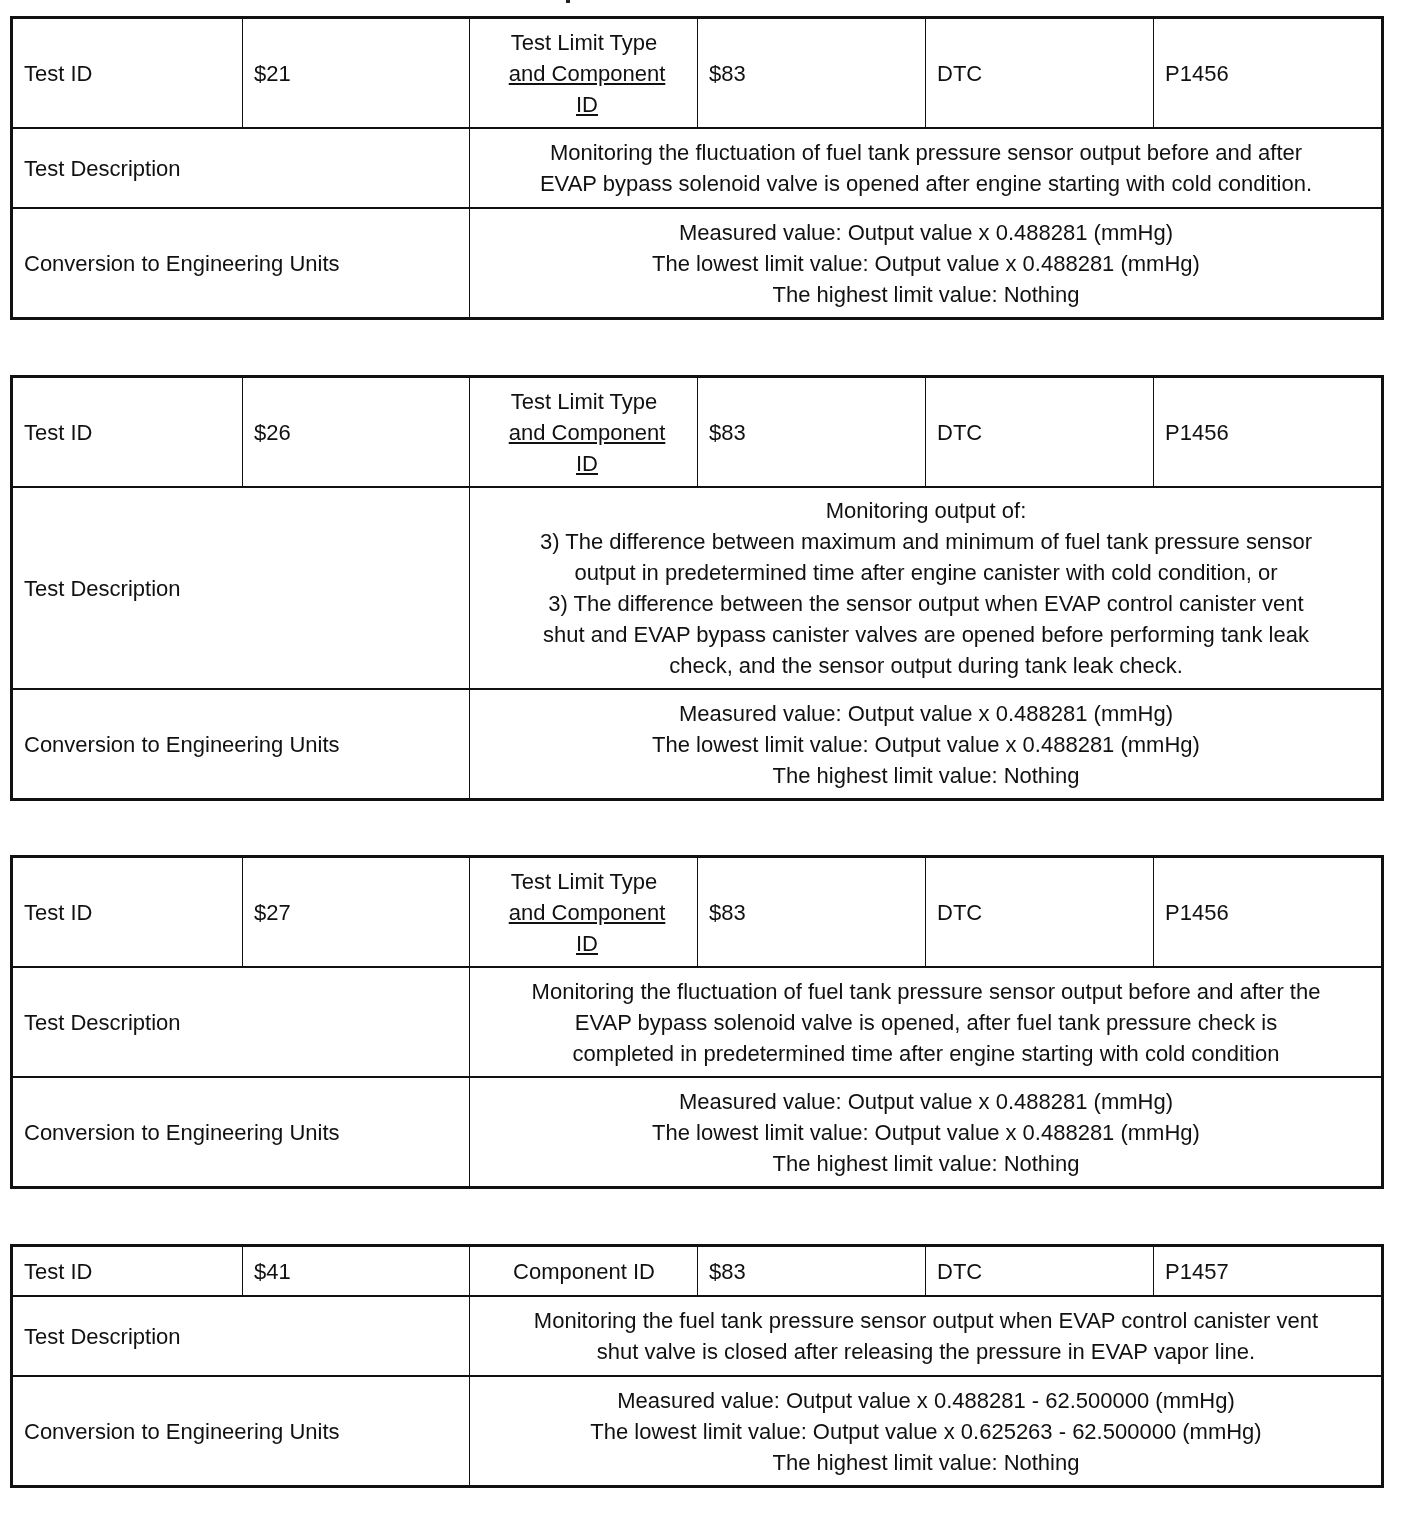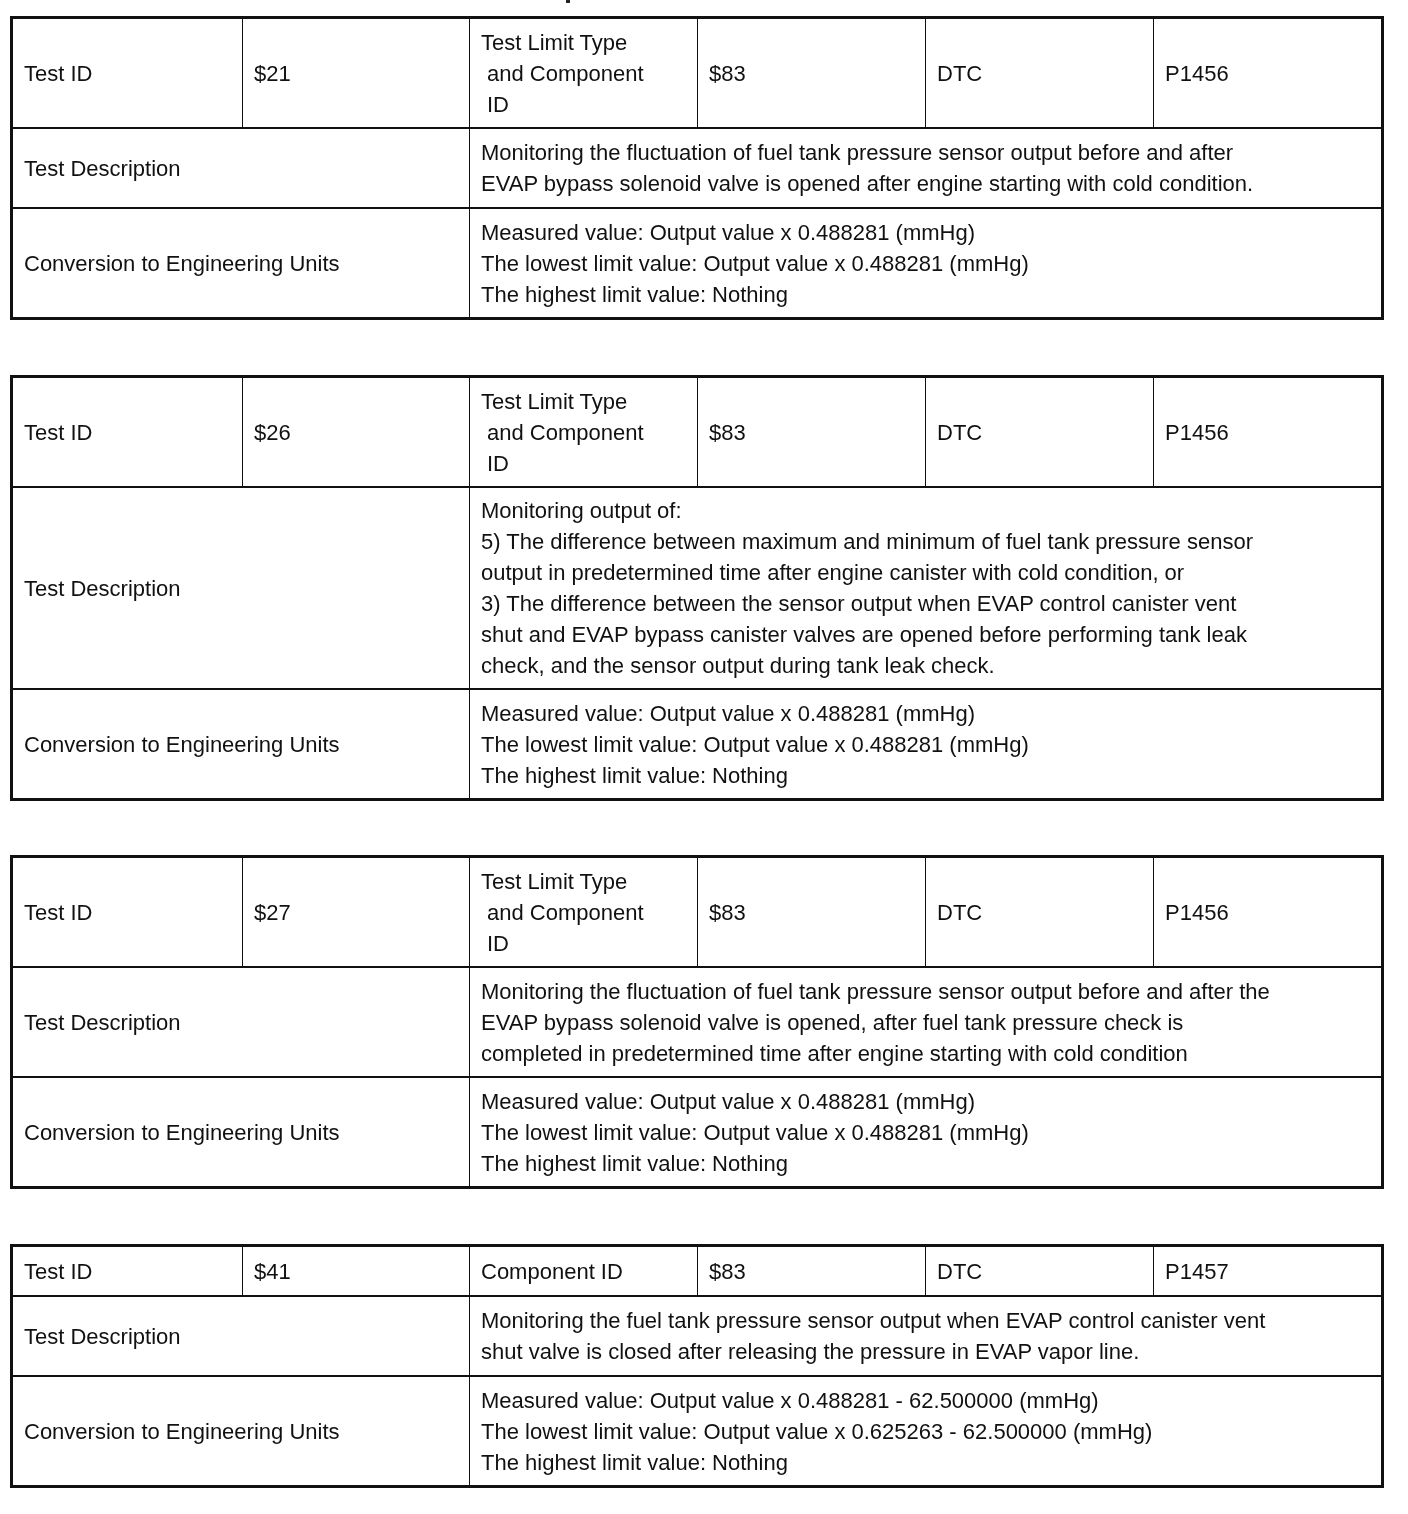--- a/index.html
+++ b/index.html
@@ -11,22 +11,22 @@
   table.obd {
     position: absolute; left: 10px; width: 1371px;
     border-collapse: collapse; table-layout: fixed;
     border: 3px solid #111;
   }
   table.obd td {
     border: 1.5px solid #111; padding: 0 10px 0 11px; vertical-align: middle;
     line-height: 31px; font-size: 22px; white-space: normal;
   }
   table.obd tr.sep td { border-top: 2.5px solid #111; }
-  .line { display: block; }
-  .indent { padding-left: 6px; }
+  .line { display: block; text-align: center; }
+  .indent { padding-left: 6px; text-decoration: underline; }
   #t1 { top: 16px; }
   #t2 { top: 375px; }
   #t3 { top: 855px; }
   #t4 { top: 1244px; }
   #t1 tr.hdr td, #t2 tr.hdr td, #t3 tr.hdr td { height: 108px; }
   #t4 tr.hdr td { height: 48px; }
   #t1 tr.desc td { height: 78px; }
   #t2 tr.desc td { height: 200px; }
   #t3 tr.desc td { height: 108px; }
   #t4 tr.desc td { height: 78px; }
@@ -96,21 +96,21 @@
             <span class="line indent">ID</span>
           </td>
         <td>$83</td>
         <td>DTC</td>
         <td>P1456</td>
       </tr>
       <tr class="desc sep">
         <td colspan="2">Test Description</td>
         <td colspan="4">
             <span class="line">Monitoring output of:</span>
-            <span class="line">5) The difference between maximum and minimum of fuel tank pressure sensor</span>
+            <span class="line">3) The difference between maximum and minimum of fuel tank pressure sensor</span>
             <span class="line">output in predetermined time after engine canister with cold condition, or</span>
             <span class="line">3) The difference between the sensor output when EVAP control canister vent</span>
             <span class="line">shut and EVAP bypass canister valves are opened before performing tank leak</span>
             <span class="line">check, and the sensor output during tank leak check.</span>
           </td>
       </tr>
       <tr class="conv sep">
         <td colspan="2">Conversion to Engineering Units</td>
         <td colspan="4">
             <span class="line">Measured value: Output value x 0.488281 (mmHg)</span>

